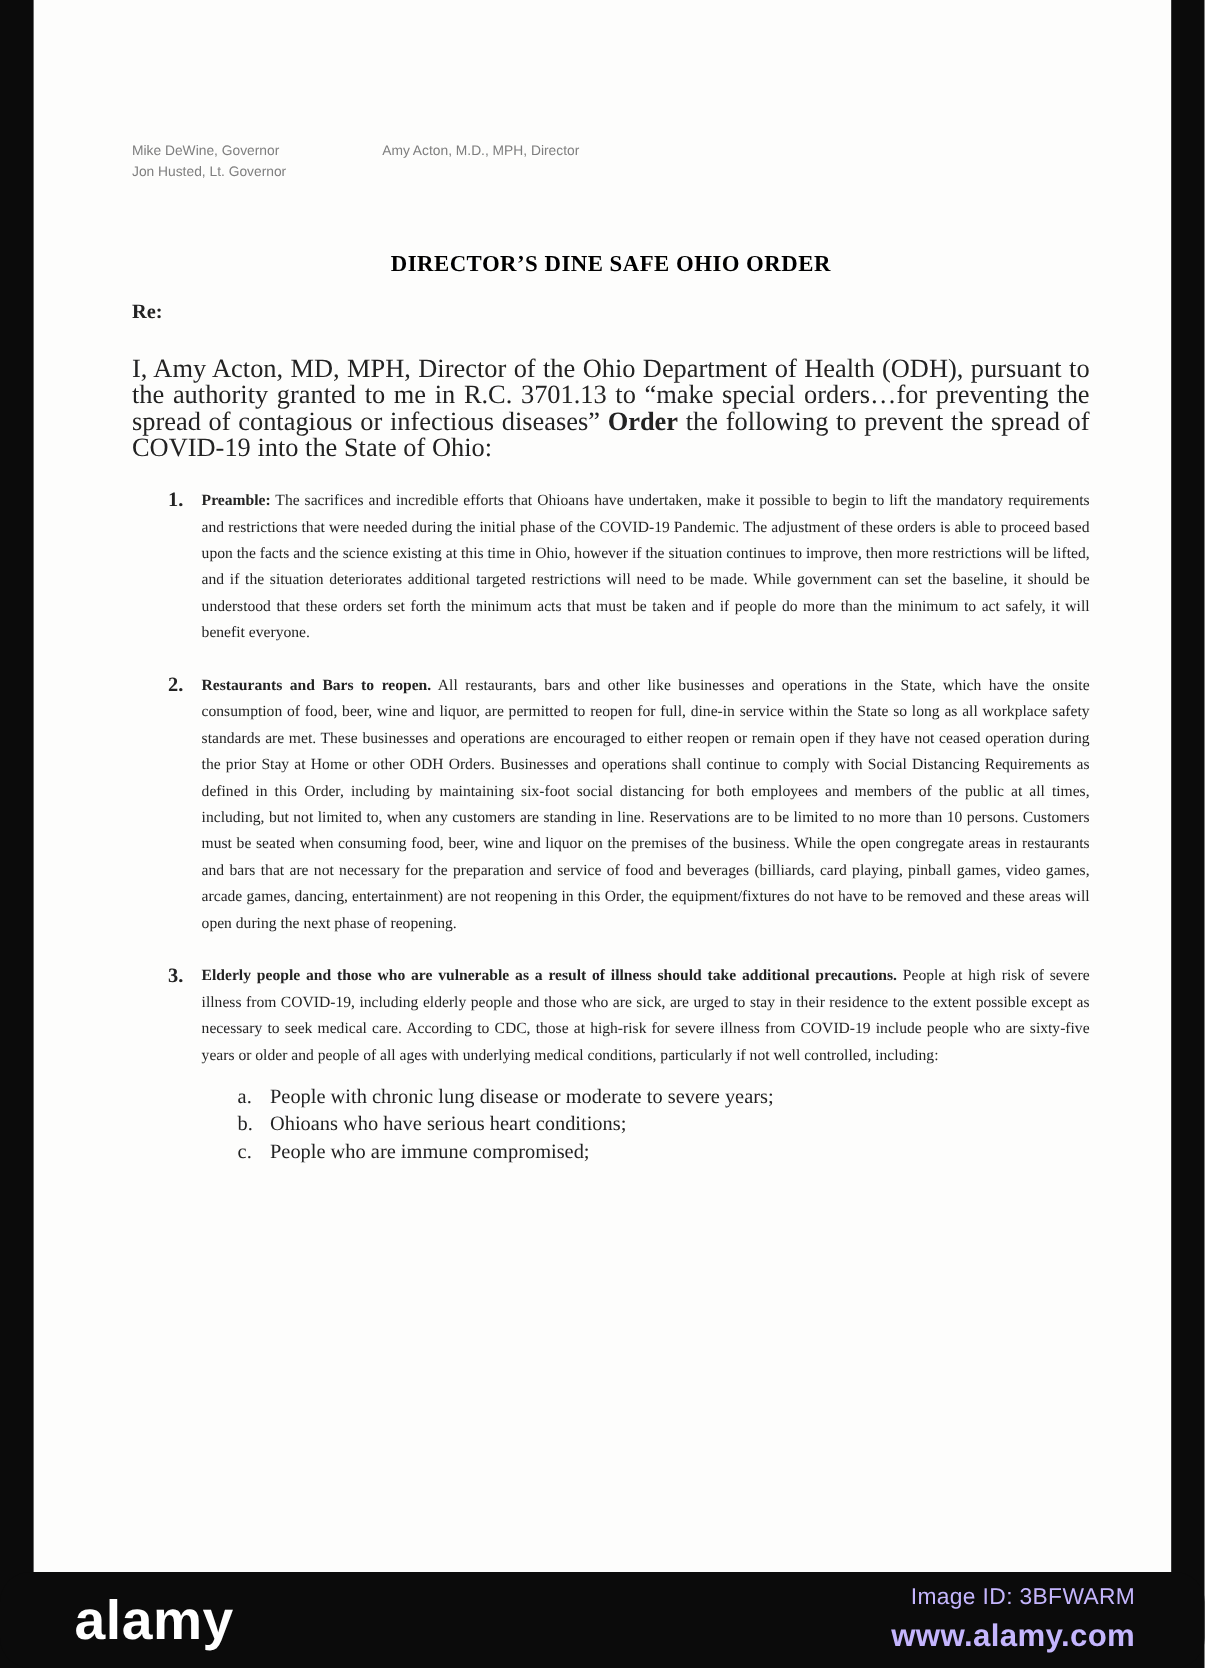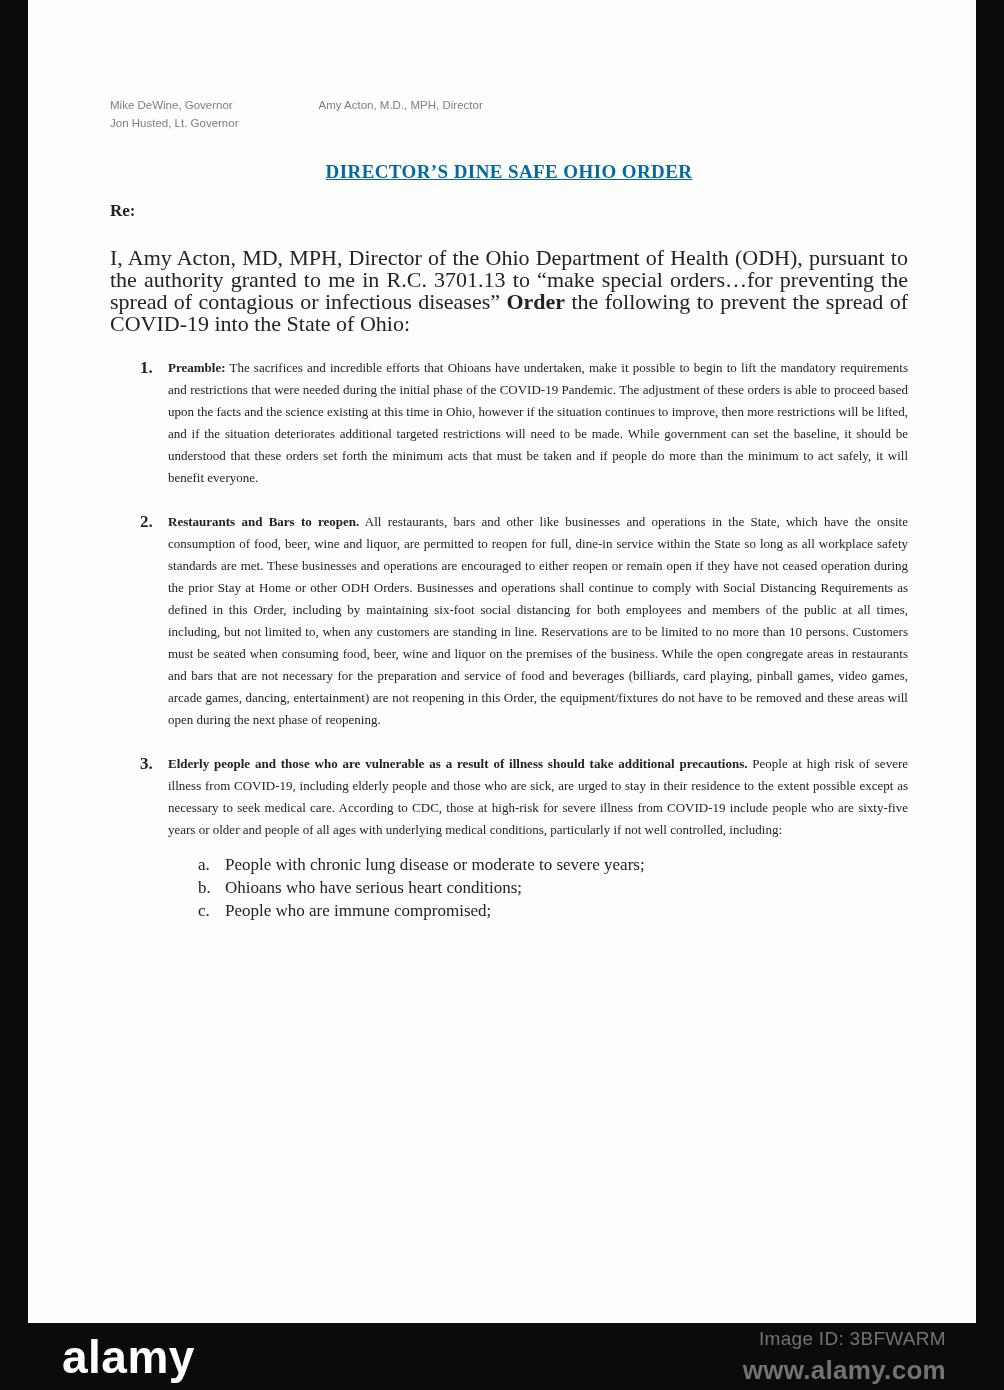--- a/index.html
+++ b/index.html
@@ -11,59 +11,59 @@
     background:#fdfdfc;
     overflow:hidden;
     font-family:"Liberation Serif", serif;
     color:#232323;
   }
   
   .edge-bar { position:absolute; top:0; bottom:0; width:28px; background:#0b0b0b; z-index:2; }
   .edge-left { left:0; }
   .edge-right { right:0; }
   .alamy-bar {
-    position:absolute; left:0; right:0; bottom:0; height:67px;
+    position:absolute; left:0; right:0; bottom:0; height:80px;
     background:#0b0b0b; z-index:3;
     display:flex; align-items:center; justify-content:space-between;
     padding:0 58px 0 62px;
     font-family:"Liberation Sans", sans-serif;
     border-radius:25px;
   }
   .alamy-logo { color:#ffffff; font-size:46px; font-weight:bold; letter-spacing:0.5px; line-height:1; }
-  .alamy-meta { text-align:right; color:#737373; }
+  .alamy-meta { text-align:right; color:#c4b5fd; }
   .image-id { font-size:19px; margin-bottom:5px; letter-spacing:0.3px; }
   .alamy-url { font-size:26px; font-weight:bold; letter-spacing:0.3px; }
 
   
   .page-content { position:absolute; top:0; left:28px; right:28px; bottom:80px; padding:82px 68px 0 82px; }
 
   .logo-row { display:flex; align-items:flex-start; gap:20px; }
   .ohio-logo {
     font-family:"Liberation Serif", serif;
     font-size:54px; font-weight:bold; color:#636363;
     line-height:1; letter-spacing:1px;
   }
   .logo-divider { width:2px; height:56px; background:#bdbdbd; margin-top:2px; }
   .dept-name {
     display:flex; flex-direction:column;
     font-family:"Liberation Sans", sans-serif;
     font-weight:bold; color:#8f8f8f;
     font-size:21px; line-height:1.2; padding-top:5px;
   }
   .officials {
-    display:flex; gap:80px; margin-top:15px;
+    display:flex; gap:80px; margin-top:36px;
     font-family:"Liberation Sans", sans-serif;
     font-size:11.5px; color:#7e7e7e; line-height:1.55;
   }
 
   .doc-title {
-    text-align:center; margin-top:28px;
+    text-align:center; margin-top:56px;
     font-size:19px; font-weight:bold;
-    text-decoration:underline; letter-spacing:0.4px;
-    color:#0369a1;
+    letter-spacing:0.4px;
+    color:#000000;
   }
   .re-line { display:flex; margin-top:18px; font-weight:bold; font-size:17px; }
   .re-label { width:58px; flex-shrink:0; }
 
   .intro { margin-top:26px; font-size:22px; line-height:22px; text-align:justify; }
 
   .item { display:flex; margin:22px 0 0 30px; }
   .item-num { width:28px; flex-shrink:0; font-weight:bold; font-size:17px; line-height:22px; }
   .item-text { flex:1; font-size:13px; line-height:22px; text-align:justify; }
   .item-text b { font-weight:bold; }

